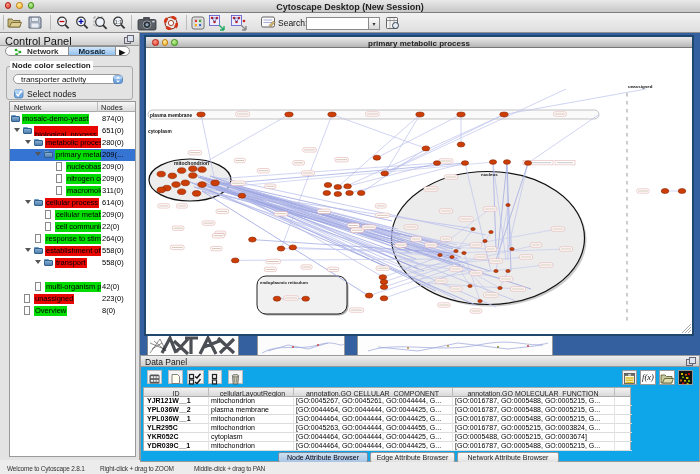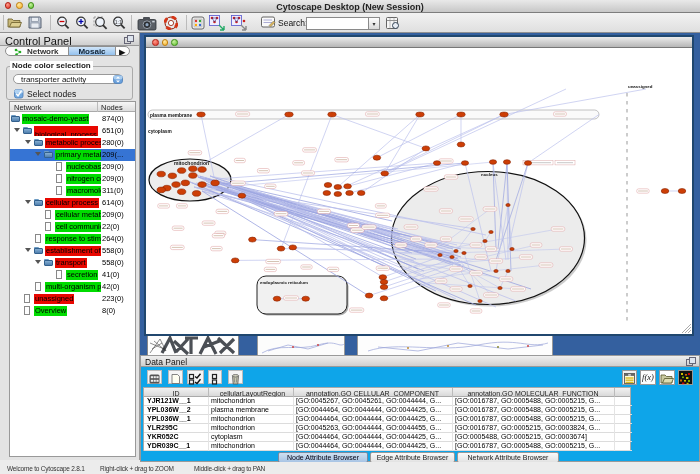--- a/index.html
+++ b/index.html
@@ -137,20 +137,21 @@
       <circle cx="140" cy="12" r="1" fill="#883"></circle>
       <circle cx="170" cy="11" r="1" fill="#c44"></circle>
     </svg>
 </div>
 
 <div class="abs" style="left:144px;top:35px;width:550px;height:301px;border:2px solid #20476e;background:#fff">
   <div class="abs" style="left:0;top:0;width:546px;height:11px;background:linear-gradient(#ebebeb,#b6b6b6);border-bottom:1px solid #777">
     <span class="light" style="left:6px;top:2px;width:6.5px;height:6.5px;background:radial-gradient(circle at 35% 30%,#ff9a8a,#e0382a);border:0.5px solid #b02015"></span>
     <span class="light" style="left:15.5px;top:2px;width:6.5px;height:6.5px;background:radial-gradient(circle at 35% 30%,#ffe9a0,#f6b028);border:0.5px solid #c08010"></span>
     <span class="light" style="left:25px;top:2px;width:6.5px;height:6.5px;background:radial-gradient(circle at 35% 30%,#c8f0a0,#5fc32f);border:0.5px solid #3f8f18"></span>
+    <div class="abs" style="left:0;right:0;top:1.5px;text-align:center;font-size:8px;font-weight:bold;color:#222">primary metabolic process</div>
   </div>
   <div class="abs" style="left:0;top:12px;width:546px;height:285px;background:#fff;overflow:hidden">
     <svg width="546" height="285" viewBox="0 0 546 285" style="position:absolute;left:0;top:0">
 <rect x="2" y="61" width="451" height="9" rx="4.5" fill="#fafafa" stroke="#9a9a9a" stroke-width="0.6"></rect>
 <ellipse cx="344" cy="191" rx="96.5" ry="66.5" fill="#999" opacity="0.5"></ellipse>
 <ellipse cx="342" cy="189" rx="96.5" ry="66.5" fill="#ececec" stroke="#111" stroke-width="1.2"></ellipse>
 <ellipse cx="44" cy="131" rx="41" ry="21" fill="#ededed" stroke="#111" stroke-width="1.2"></ellipse>
 <rect x="112.5" y="228.5" width="90" height="38" rx="9" fill="#777" opacity="0.6"></rect>
 <rect x="111" y="227" width="90" height="38" rx="9" fill="#f1f1f1" stroke="#222" stroke-width="1"></rect>
 <line x1="481" y1="44" x2="481" y2="272" stroke="#999" stroke-width="1" stroke-dasharray="3.5,4.5"></line>
@@ -714,25 +715,20 @@
         <span style="position:absolute;left:35px;top:1px;height:9.5px;max-width:56px;overflow:hidden;background:#e80700;line-height:9.5px;color:#000;padding:0 1px;white-space:nowrap">establishment of lo</span>
         <span style="position:absolute;left:92px;top:1px;line-height:9.5px;color:#000">558(0)</span>
       </div>
 <div style="position:absolute;left:0;top:155px;width:144px;height:12px;font-size:7.5px;">
         <span style="position:absolute;left:25px;top:2.5px;width:0;height:0;border-left:3px solid transparent;border-right:3px solid transparent;border-top:4.5px solid #555"></span>
         <span style="position:absolute;left:34px;top:1.5px;width:4.5px;height:2px;background:#6d9cc4;border-radius:1px 1px 0 0"></span>
         <span style="position:absolute;left:34px;top:2.8px;width:9px;height:6.5px;background:linear-gradient(#85aed2,#4f7fae);border:0.5px solid #33618e;border-radius:1px"></span>
         <span style="position:absolute;left:45px;top:1px;height:9.5px;max-width:46px;overflow:hidden;background:#e80700;line-height:9.5px;color:#000;padding:0 1px;white-space:nowrap">transport</span>
         <span style="position:absolute;left:92px;top:1px;line-height:9.5px;color:#000">558(0)</span>
       </div>
-<div style="position:absolute;left:0;top:167px;width:126px;height:12px;font-size:7.5px;">
-        <span style="position:absolute;left:46px;top:1px;width:6px;height:8.5px;background:#fdfdfd;border:0.6px solid #888"></span>
-        <span style="position:absolute;left:56px;top:1px;height:9.5px;max-width:35px;overflow:hidden;background:#00dc00;line-height:9.5px;color:#000;padding:0 1px;white-space:nowrap">secretion</span>
-        <span style="position:absolute;left:92px;top:1px;line-height:9.5px;color:#000">41(0)</span>
-      </div>
 <div style="position:absolute;left:0;top:179px;width:126px;height:12px;font-size:7.5px;">
         <span style="position:absolute;left:25px;top:1px;width:6px;height:8.5px;background:#fdfdfd;border:0.6px solid #888"></span>
         <span style="position:absolute;left:35px;top:1px;height:9.5px;max-width:56px;overflow:hidden;background:#00dc00;line-height:9.5px;color:#000;padding:0 1px;white-space:nowrap">multi-organism pro</span>
         <span style="position:absolute;left:92px;top:1px;line-height:9.5px;color:#000">42(0)</span>
       </div>
 <div style="position:absolute;left:0;top:191px;width:126px;height:12px;font-size:7.5px;">
         <span style="position:absolute;left:14px;top:1px;width:6px;height:8.5px;background:#fdfdfd;border:0.6px solid #888"></span>
         <span style="position:absolute;left:24px;top:1px;height:9.5px;max-width:67px;overflow:hidden;background:#e80700;line-height:9.5px;color:#000;padding:0 1px;white-space:nowrap">unassigned</span>
         <span style="position:absolute;left:92px;top:1px;line-height:9.5px;color:#000">223(0)</span>
       </div>

